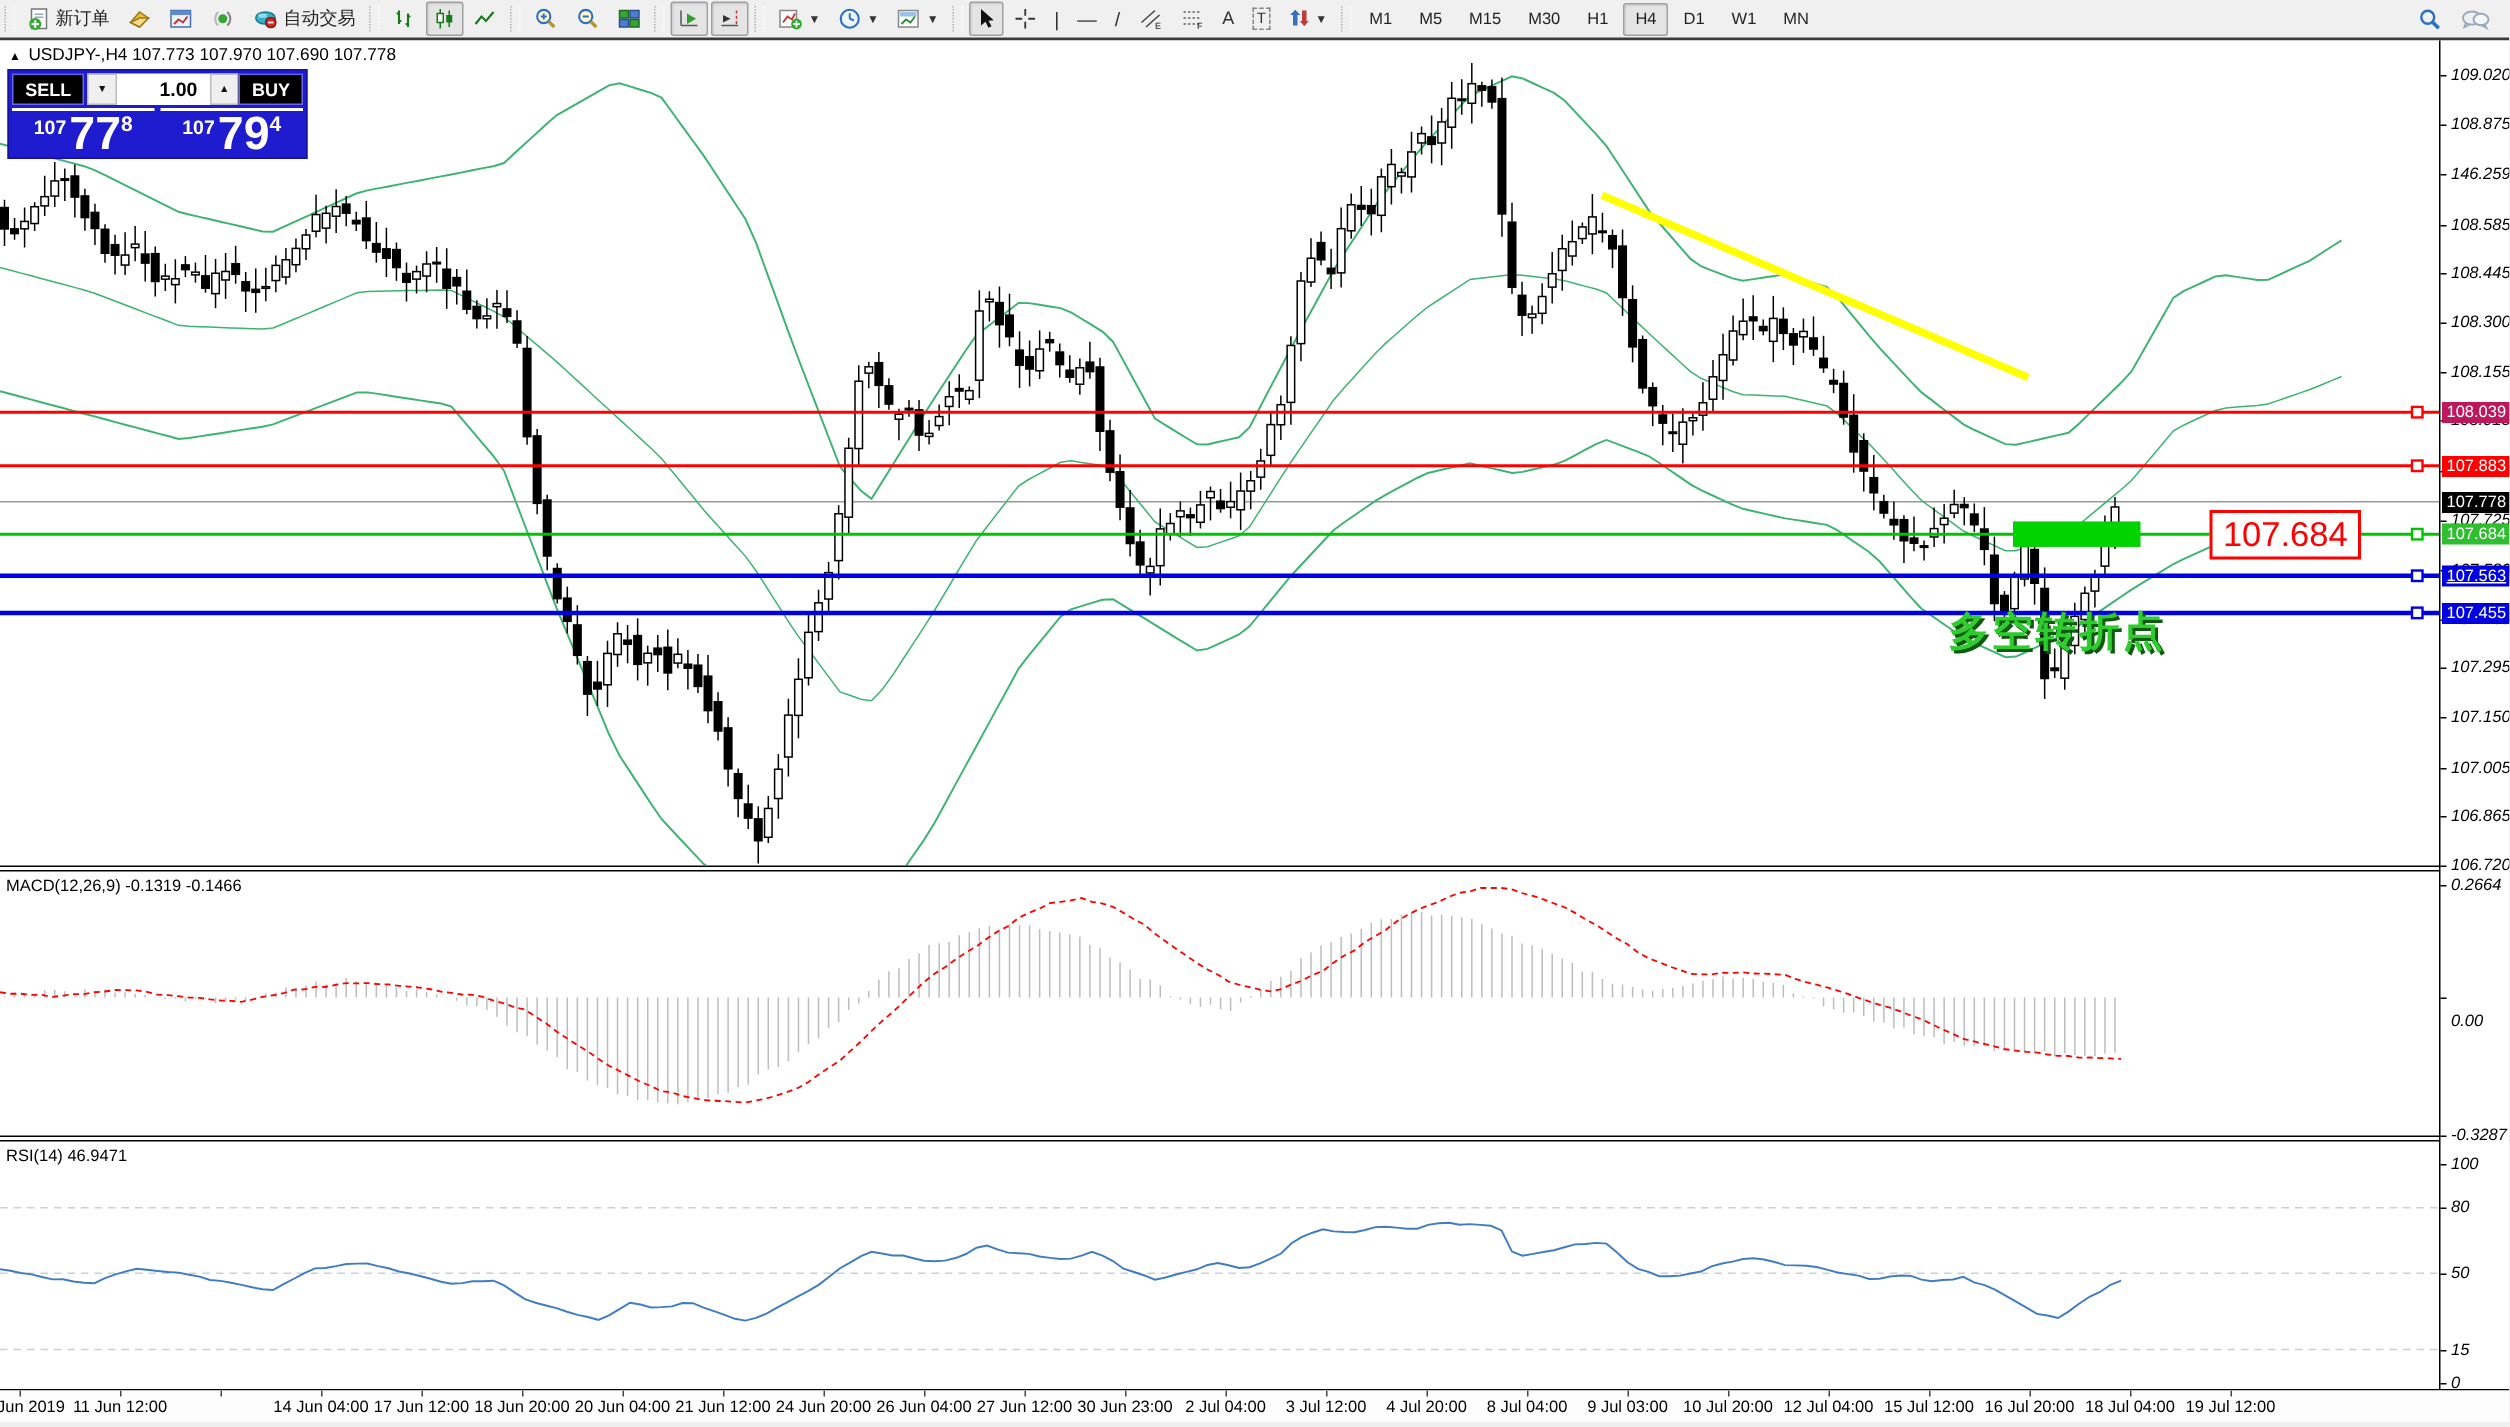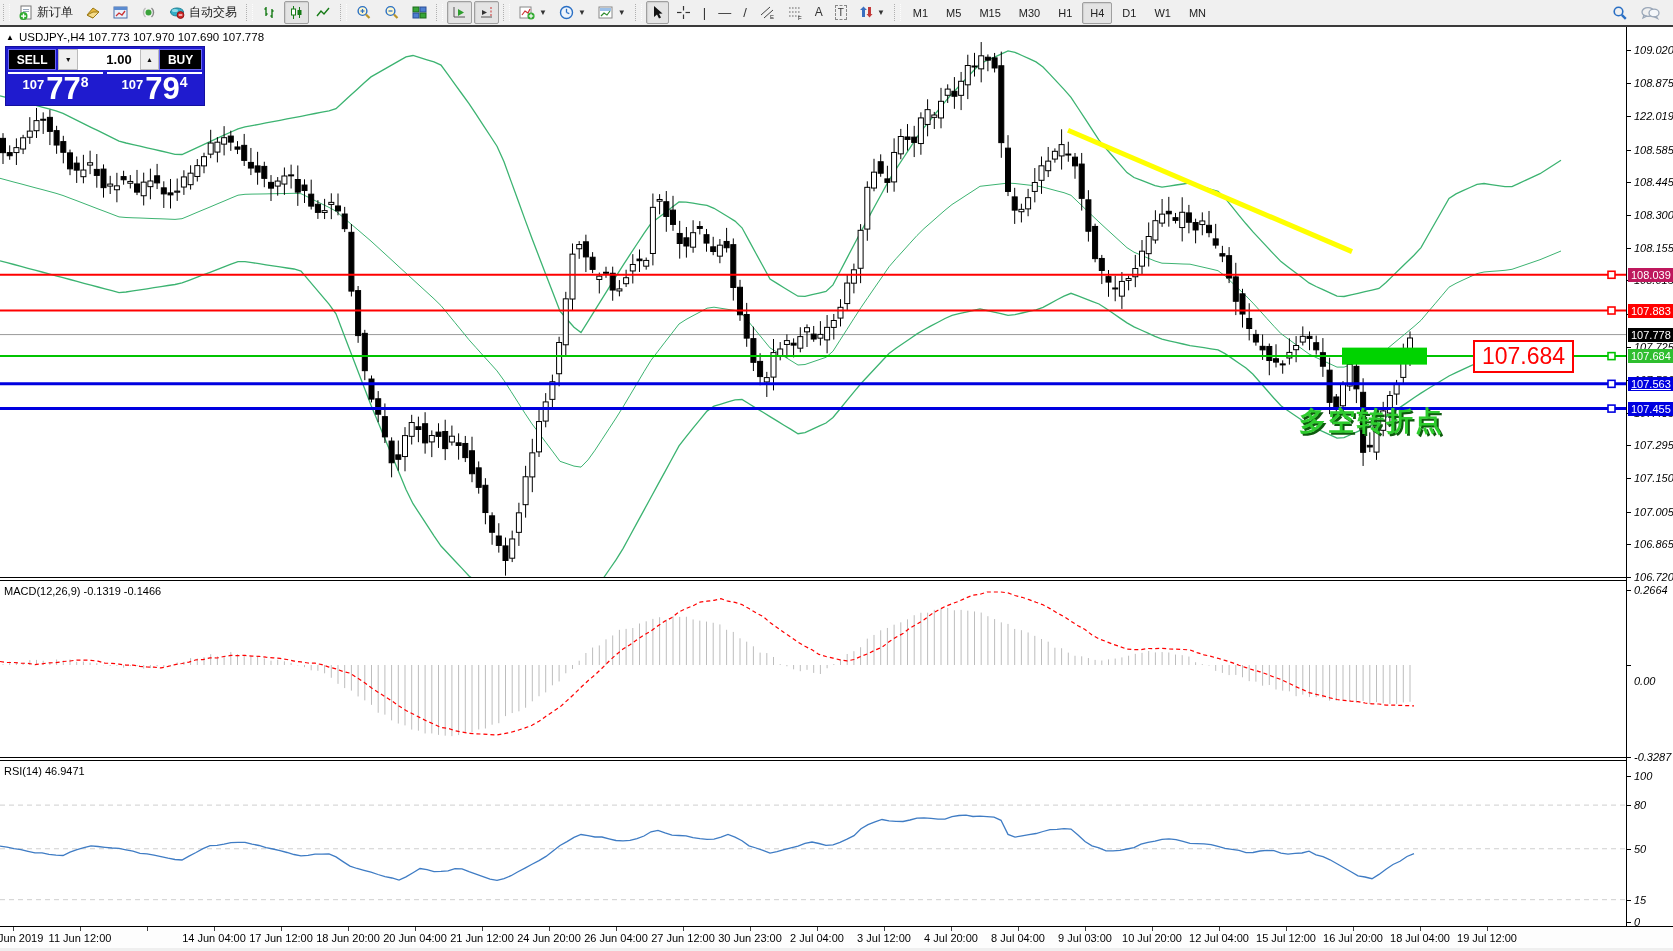--- a/index.html
+++ b/index.html
@@ -1062,21 +1062,21 @@
   <div class="ind-label" style="top:765px;">RSI(14) 46.9471</div>
 
   <div class="bottom-line"></div>
 
   <div class="price-axis" id="price-axis">
       <div class="tick-mark" style="top: 23px;"></div>
       <div class="tick-lab" style="top: 17px;">109.020</div>
       <div class="tick-mark" style="top: 56.2239px;"></div>
       <div class="tick-lab" style="top: 50.2239px;">108.875</div>
       <div class="tick-mark" style="top: 89.4478px;"></div>
-      <div class="tick-lab" style="top: 83.4478px;">122.019</div>
+      <div class="tick-lab" style="top: 83.4478px;">146.259</div>
       <div class="tick-mark" style="top: 122.672px;"></div>
       <div class="tick-lab" style="top: 116.672px;">108.585</div>
       <div class="tick-mark" style="top: 154.75px;"></div>
       <div class="tick-lab" style="top: 148.75px;">108.445</div>
       <div class="tick-mark" style="top: 187.974px;"></div>
       <div class="tick-lab" style="top: 181.974px;">108.300</div>
       <div class="tick-mark" style="top: 221.198px;"></div>
       <div class="tick-lab" style="top: 215.198px;">108.155</div>
       <div class="tick-mark" style="top: 253.276px;"></div>
       <div class="tick-lab" style="top: 247.276px;">108.015</div>

